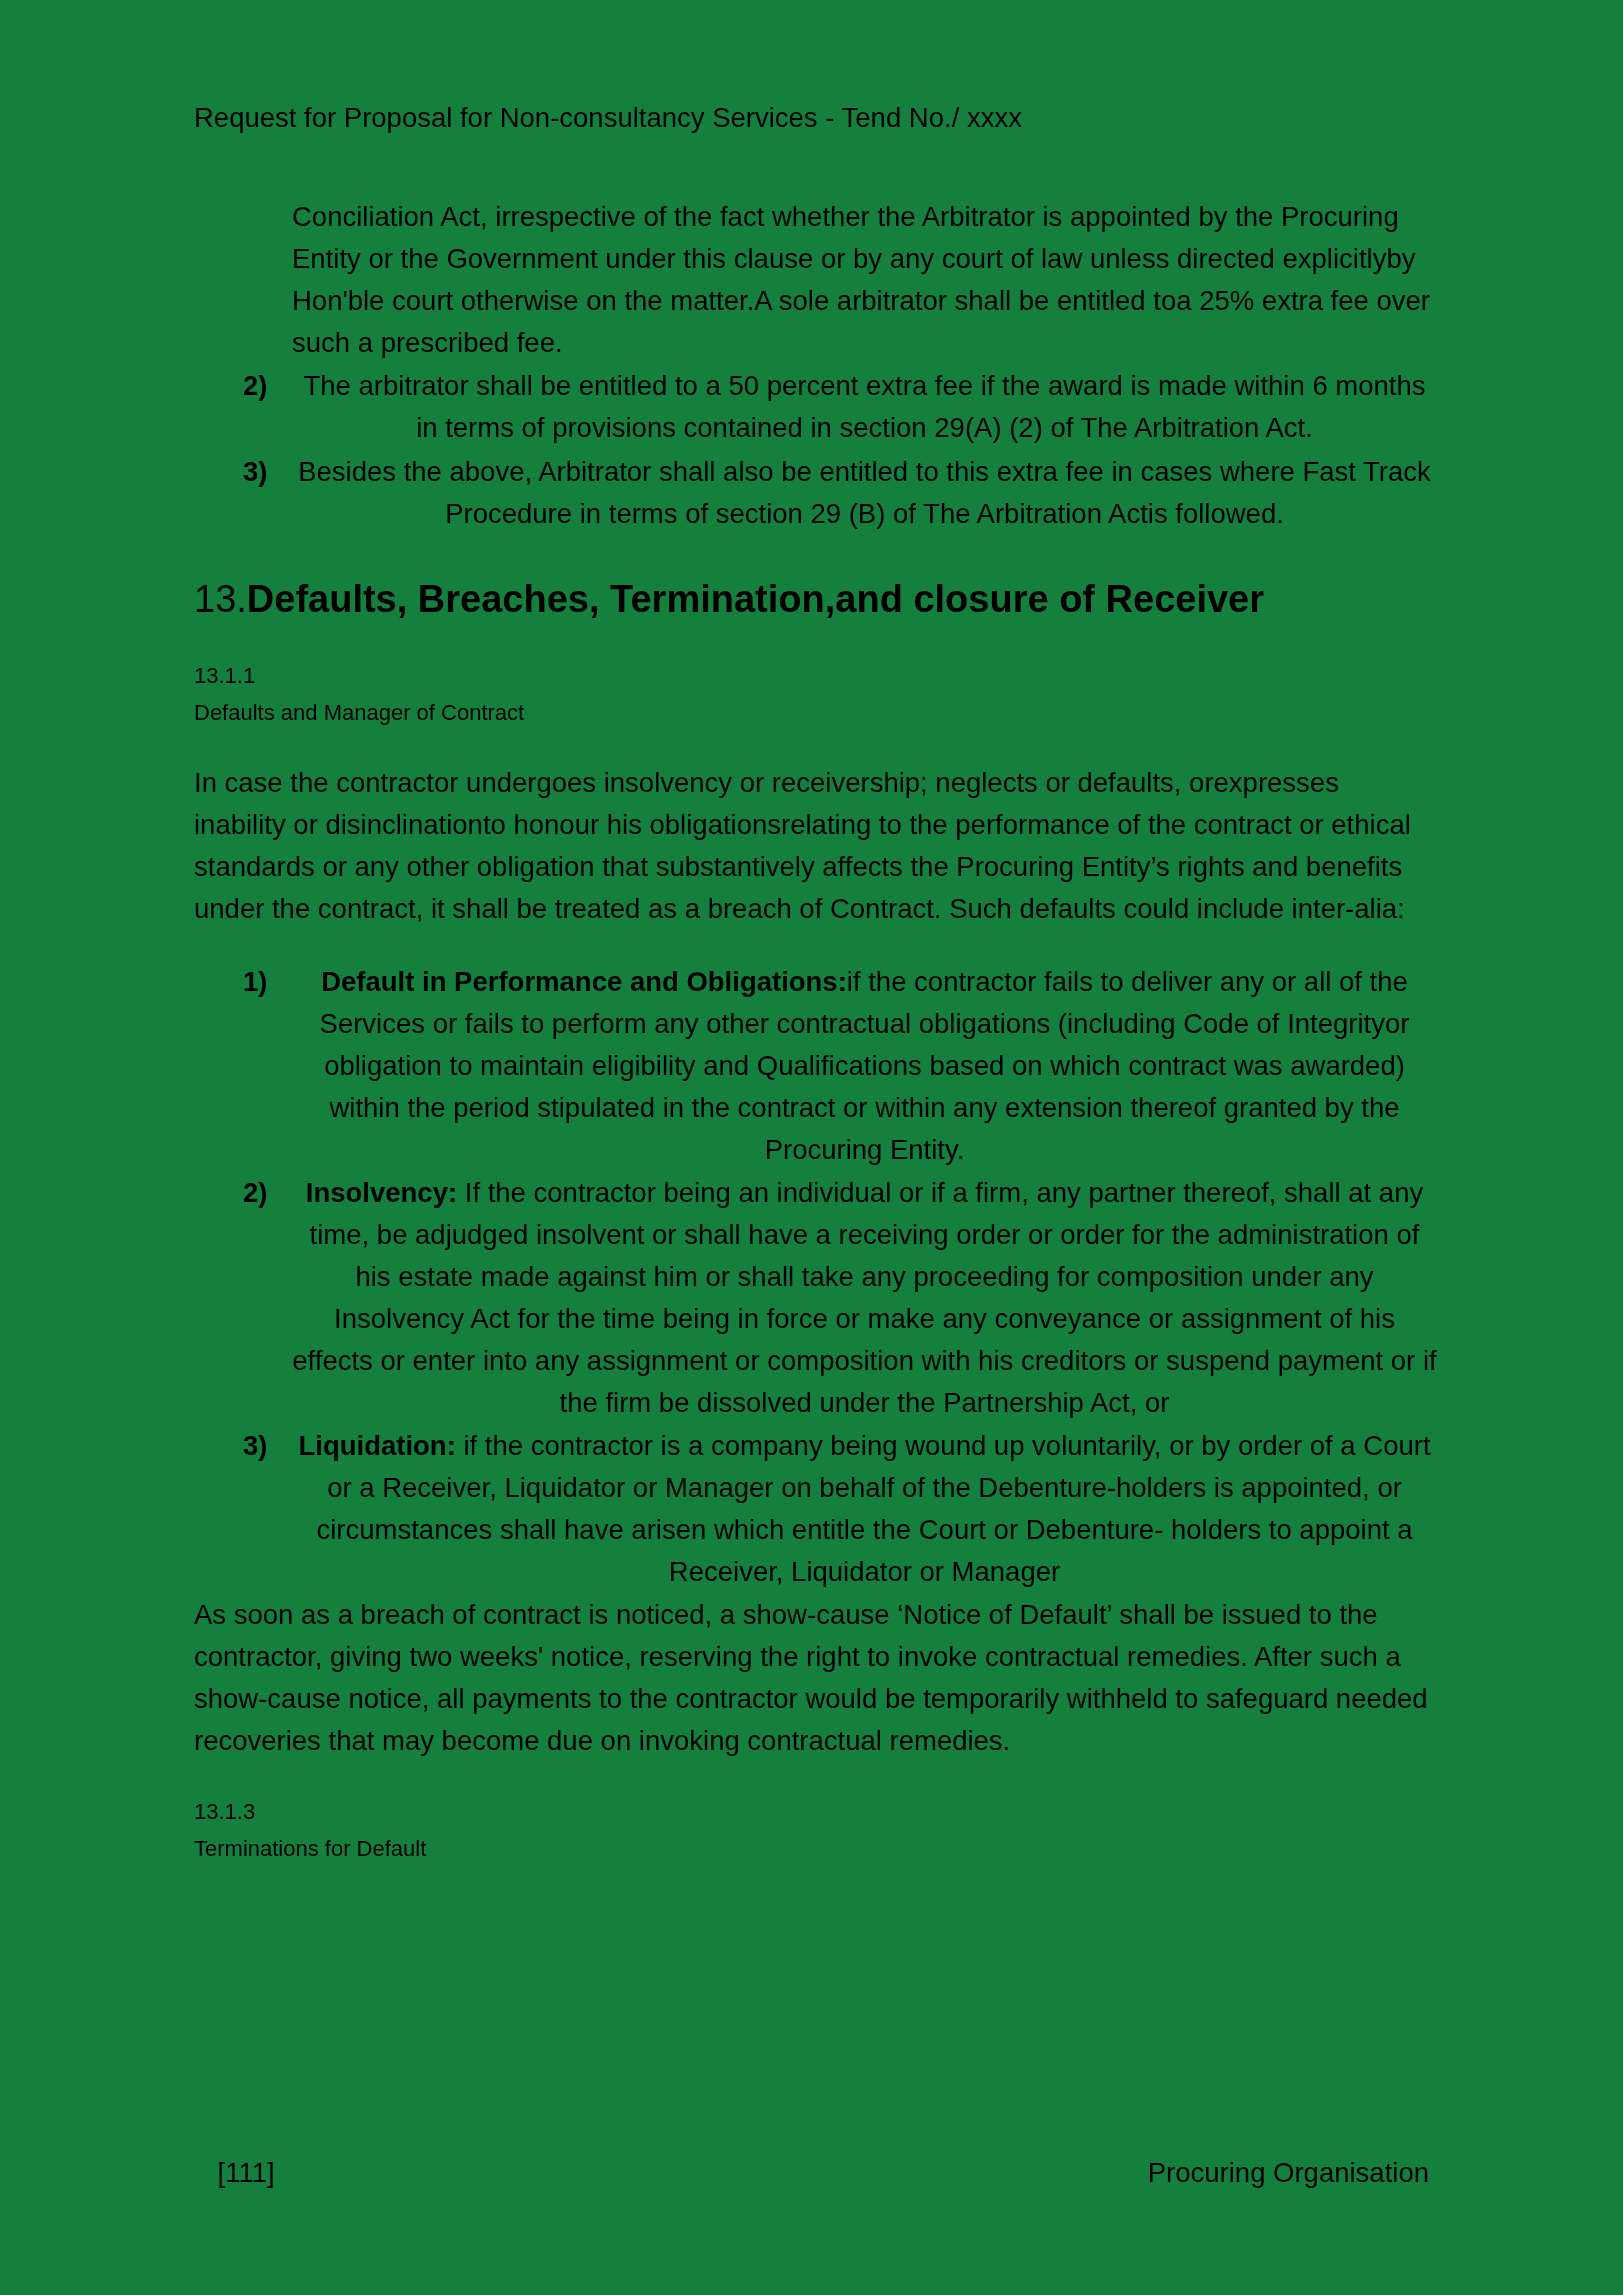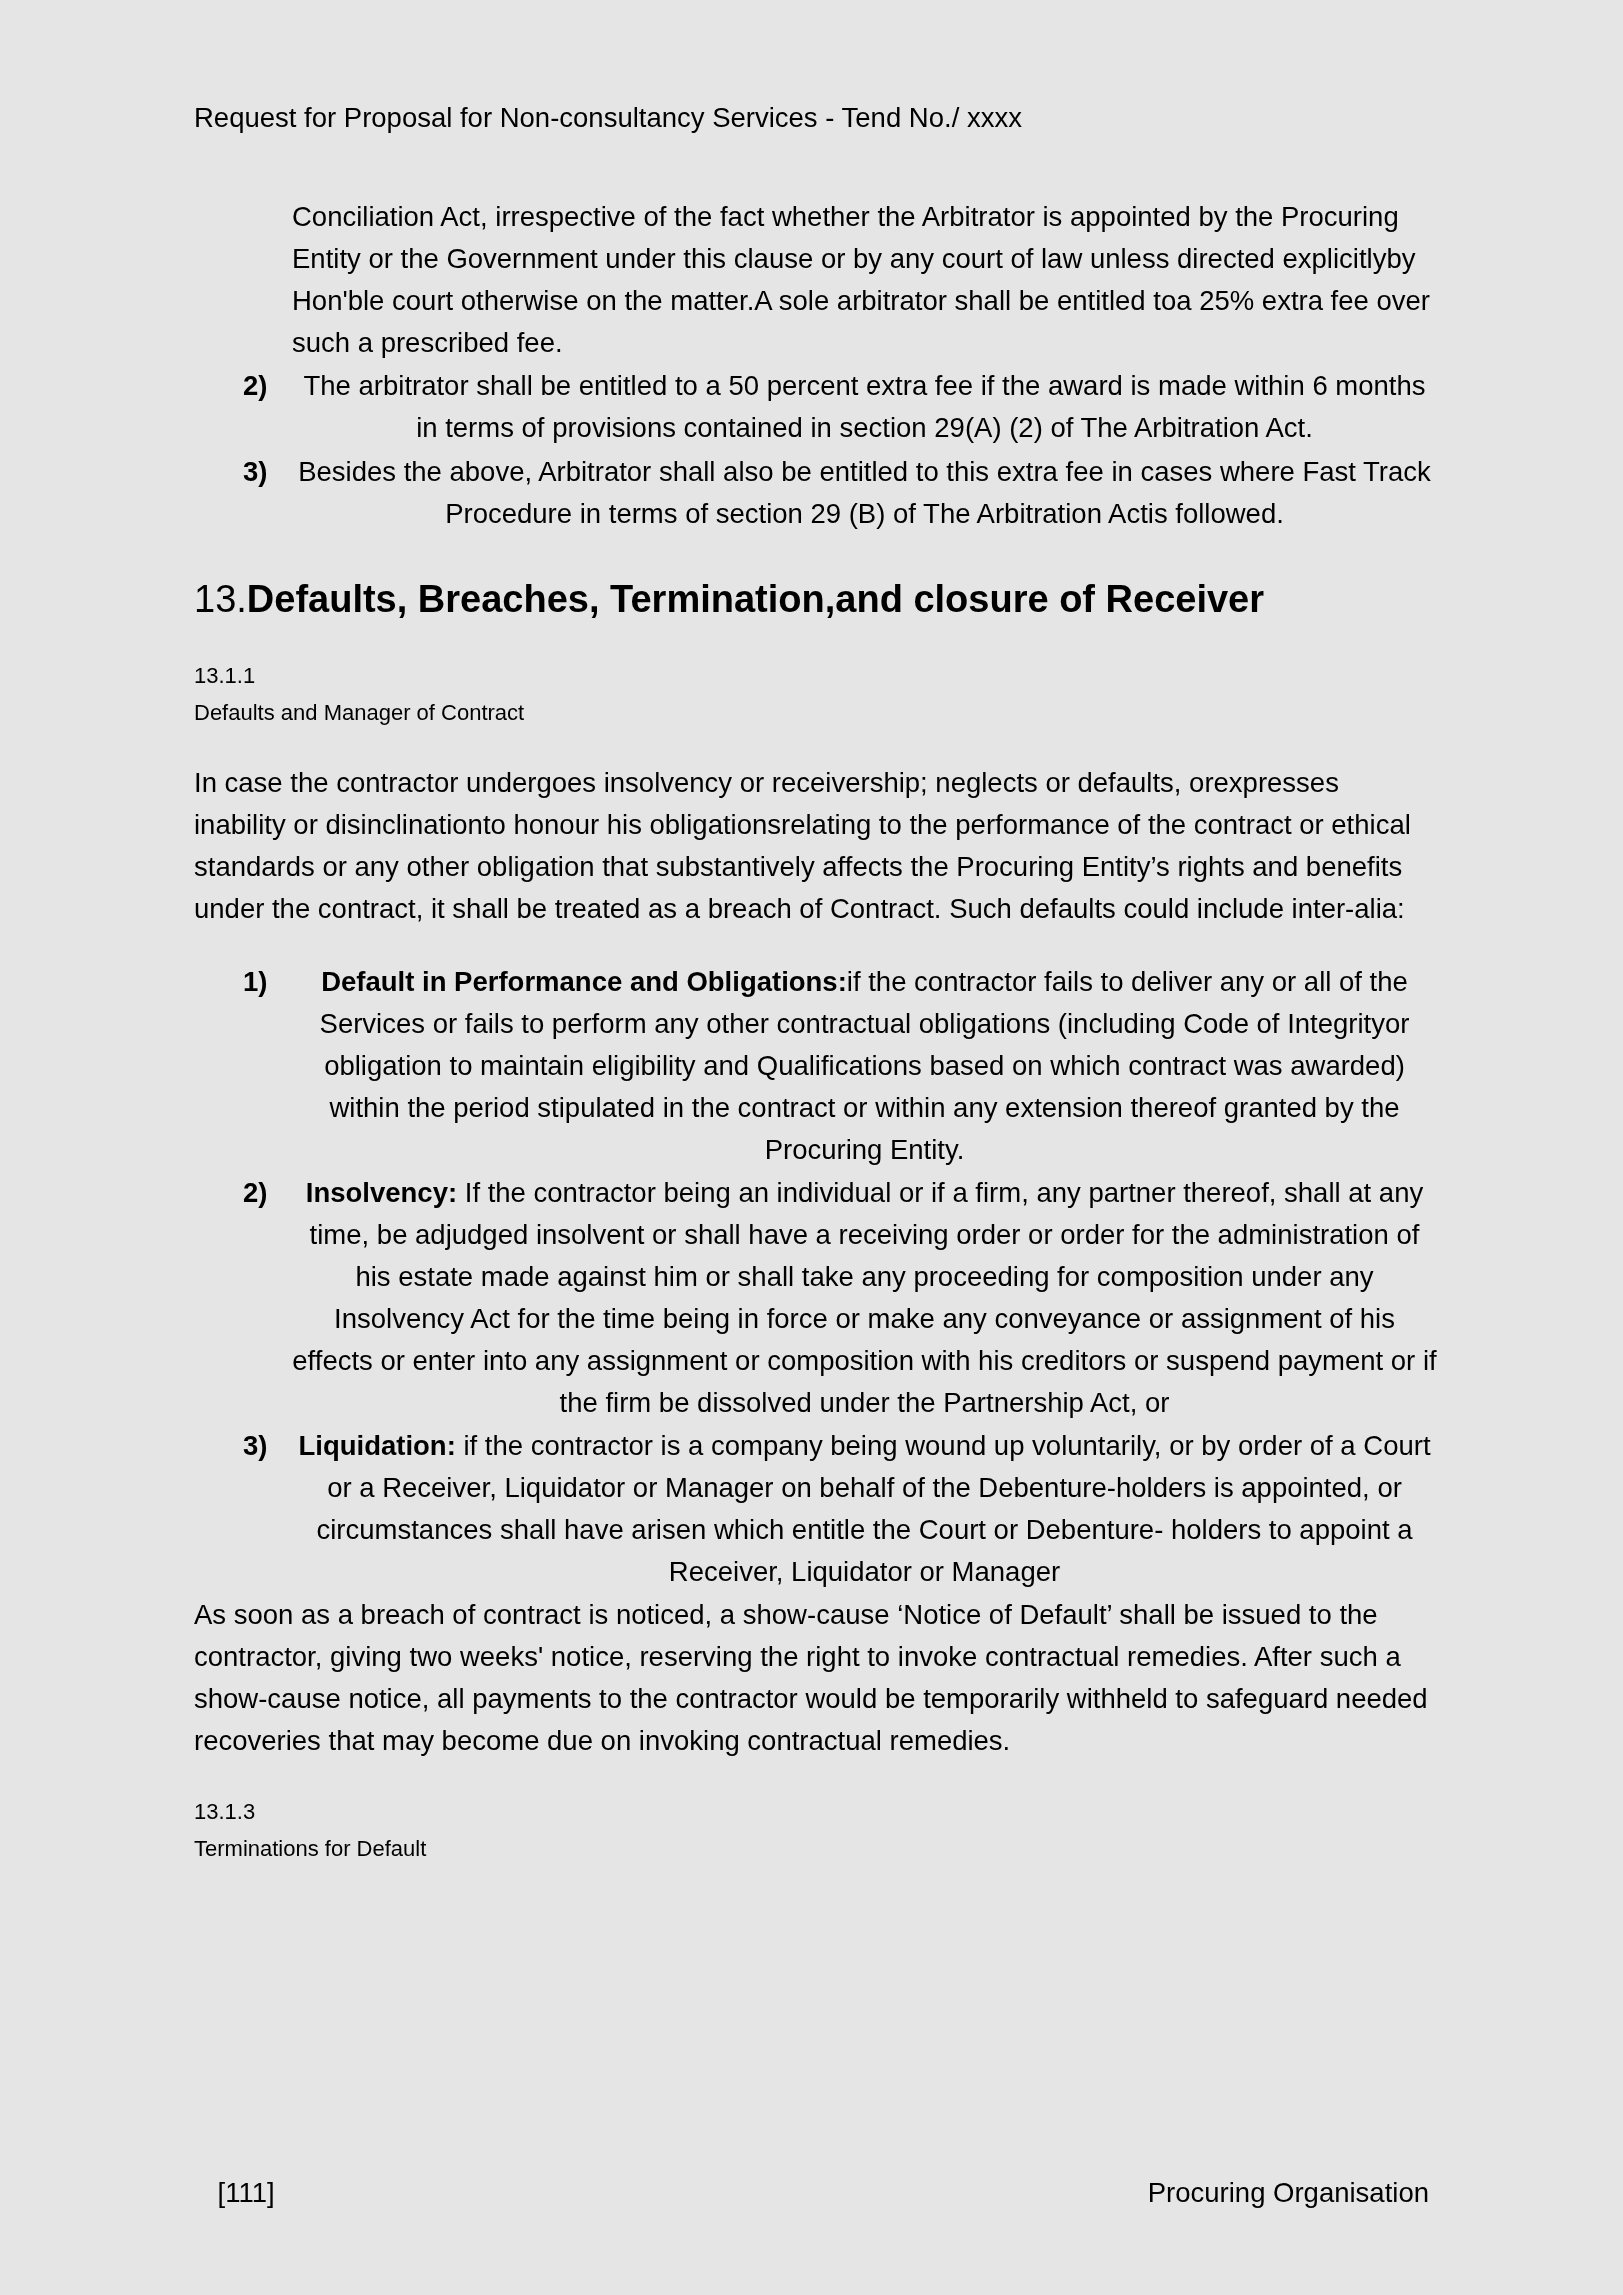--- a/index.html
+++ b/index.html
@@ -9,21 +9,21 @@
     color: #000000;
     width: 1623px;
     height: 2295px;
     position: relative;
   }
   .page {
     position: absolute;
     top: 0; left: 0;
     width: 1623px;
     height: 2295px;
-    background: #e5e5e5;
+    background: #15803d;
     overflow: hidden;
   }
   .running-header {
     position: absolute;
     top: 99px;
     left: 194px;
     right: 194px;
     font-size: 27.5px;
     line-height: 37px;
   }
@@ -84,21 +84,20 @@
   .list-gap { margin-bottom: 6.5px; }
   .footer {
     position: absolute;
     top: 2154px;
     left: 194px;
     right: 194px;
     font-size: 27.5px;
     line-height: 37px;
     display: flex;
     justify-content: space-between;
-    margin-top: 20px;
   }
   .footer .page-num { padding-left: 23.6px; }
 </style>
 </head>
 <body>
 
 <div class="page">
 
   <div class="running-header">Request for Proposal for Non-consultancy Services - Tend No./ xxxx</div>
 

